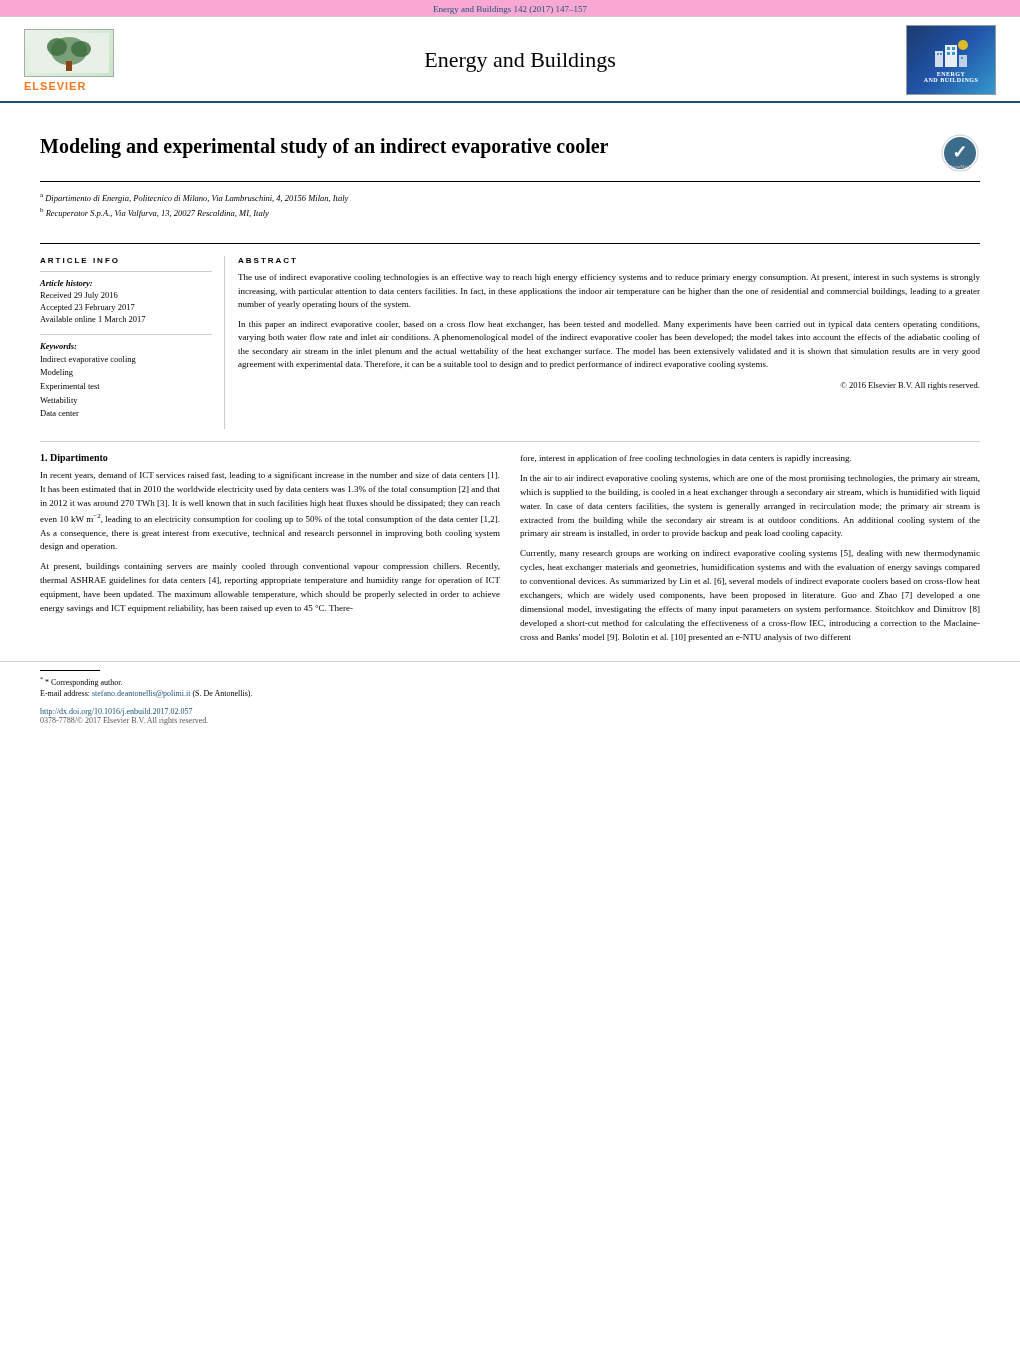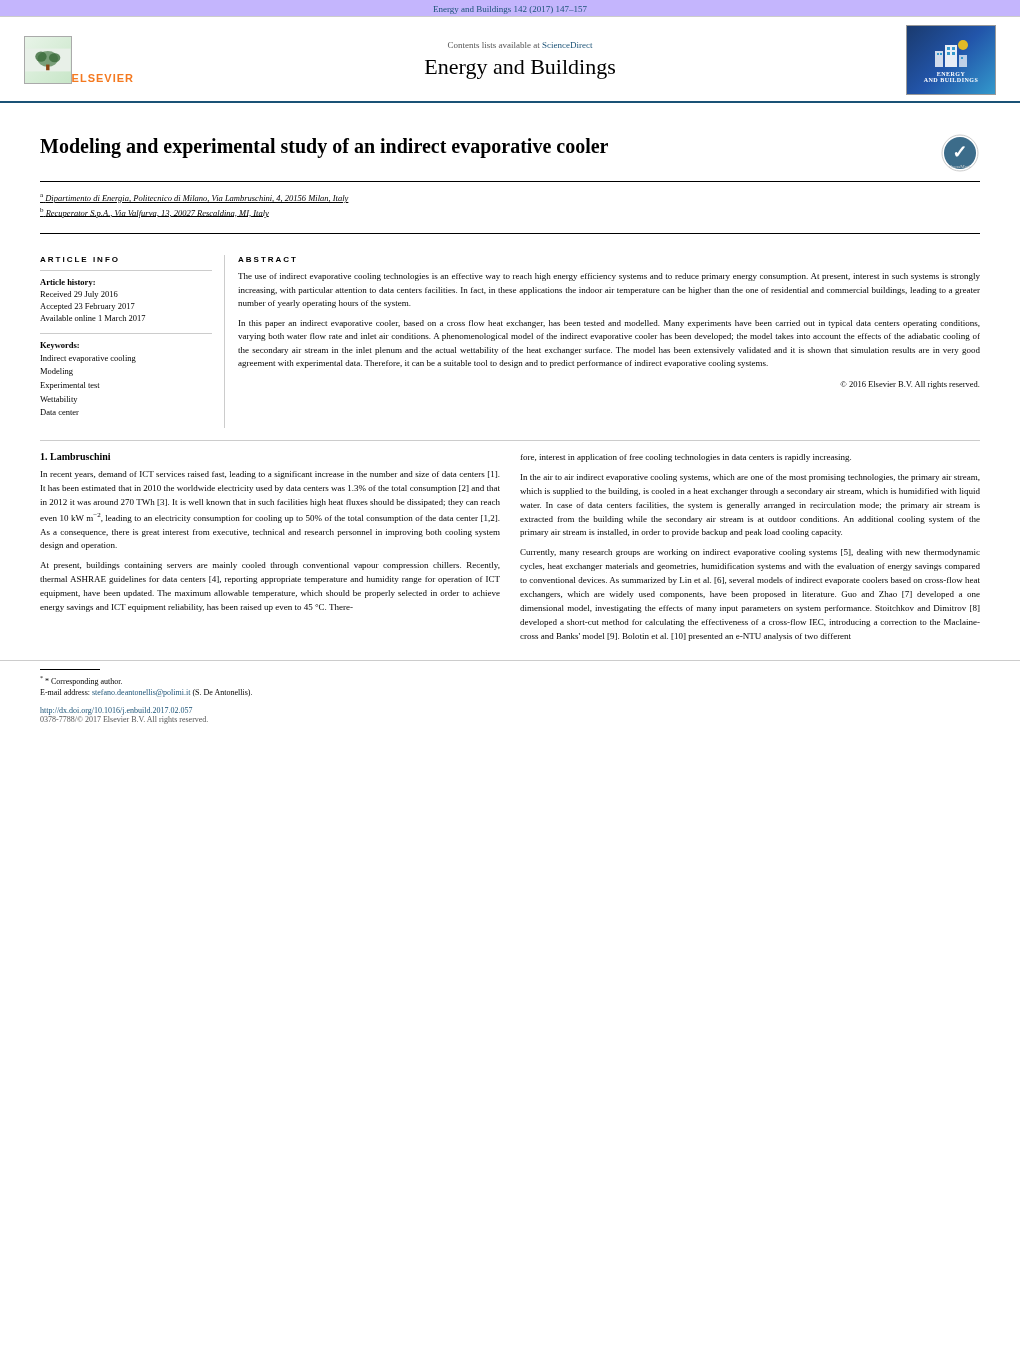--- a/index.html
+++ b/index.html
@@ -7,39 +7,40 @@
       background: #fff;
       font-family: 'Times New Roman', Times, serif;
       font-size: 10px;
       color: #000;
       width: 1020px;
       min-height: 1351px;
     }
 
     
     .top-bar {
-      background: #c4b5fd;
+      background: #f9a8d4;
       border-bottom: 1px solid #ccc;
       text-align: center;
       padding: 4px 0 2px 0;
       font-size: 9px;
       color: #1a5276;
     }
 
     
     .journal-header {
       display: flex;
       align-items: center;
       justify-content: space-between;
       padding: 8px 24px 6px 24px;
       border-bottom: 2px solid #1a5276;
     }
     .elsevier-logo {
       display: flex;
-      align-items: flex-end;
+      flex-direction: column;
+      align-items: flex-start;
       width: 110px;
     }
     .elsevier-logo .logo-box {
       width: 90px;
       height: 48px;
       background: linear-gradient(135deg, #e8f4e8 0%, #c8e6c8 100%);
       border: 1px solid #aaa;
       display: flex;
       align-items: center;
       justify-content: center;
@@ -120,24 +121,23 @@
       font-size: 11px;
       color: #000;
       margin-bottom: 4px;
       line-height: 1.5;
     }
     .authors sup { font-size: 8px; }
     .affiliations {
       font-size: 8.5px;
       color: #000;
       line-height: 1.5;
-      margin-bottom: 21px;
+      margin-bottom: 12px;
       border-bottom: 1px solid #000;
-      padding-bottom: 14px;
-      text-decoration: underline;
+      padding-bottom: 24px;
     }
     .affiliations sup { font-size: 7px; }
 
     
     .two-col {
       display: flex;
       gap: 13px;
     }
 
     
@@ -155,20 +155,21 @@
       letter-spacing: 2px;
       text-transform: uppercase;
       margin-bottom: 4px;
     }
     .article-info .info-group {
       margin-bottom: 8px;
     }
     .article-info .info-group h3 {
       font-size: 8.5px;
       font-weight: bold;
+      font-style: italic;
       margin-bottom: 2px;
     }
     .article-info .info-group p {
       font-size: 8.5px;
       line-height: 1.4;
     }
     .article-info .keywords-list {
       font-size: 8.5px;
       line-height: 1.6;
     }
@@ -275,23 +276,20 @@
         <ellipse cx="40" cy="18" rx="18" ry="14" fill="#4a7c4a" opacity="0.7"></ellipse>
         <rect x="37" y="28" width="6" height="10" fill="#8B4513"></rect>
         <ellipse cx="28" cy="14" rx="10" ry="9" fill="#3a6a3a" opacity="0.8"></ellipse>
         <ellipse cx="52" cy="16" rx="10" ry="8" fill="#3a6a3a" opacity="0.8"></ellipse>
       </svg>
     </div>
     <div class="elsevier-label">ELSEVIER</div>
   </div>
 
   <div class="journal-title-center">
-    <div style="font-size:9px;color:#555;margin-bottom:4px;">
-      Contents lists available at <span style="color:#1a5276;">ScienceDirect</span>
-    </div>
     <h1>Energy and Buildings</h1>
   </div>
 
   <div class="journal-logo-right">
     <svg class="buildings-icon" viewBox="0 0 40 32">
       <rect x="0" y="0" width="40" height="32" fill="transparent"></rect>
 
       <rect x="4" y="14" width="8" height="16" fill="#fff" opacity="0.8"></rect>
       <rect x="14" y="8" width="12" height="22" fill="#fff" opacity="0.9"></rect>
       <rect x="28" y="18" width="8" height="12" fill="#fff" opacity="0.7"></rect>
@@ -373,21 +371,21 @@
 
 </div>
 
 <hr class="section-divider" style="margin: 12px 40px 10px 40px;">
 
 <div class="body-two-col">
 
   <div class="body-col">
     <h2>
       <span>1.</span>
-      <span>Lambruschini</span>
+      <span>Dipartimento</span>
     </h2>
     <p>
       In recent years, demand of ICT services raised fast, leading to a significant increase in the number and size of data centers [1]. It has been estimated that in 2010 the worldwide electricity used by data centers was 1.3% of the total consumption [2] and that in 2012 it was around 270 TWh [3]. It is well known that in such facilities high heat fluxes should be dissipated; they can reach even 10 kW m<sup>−2</sup>, leading to an electricity consumption for cooling up to 50% of the total consumption of the data center [1,2]. As a consequence, there is great interest from executive, technical and research personnel in improving both cooling system design and operation.
     </p>
     <p>
       At present, buildings containing servers are mainly cooled through conventional vapour compression chillers. Recently, thermal ASHRAE guidelines for data centers [4], reporting appropriate temperature and humidity range for operation of ICT equipment, have been updated. The maximum allowable temperature, which should be properly selected in order to achieve energy savings and ICT equipment reliability, has been raised up even to 45 °C. There-
     </p>
   </div>
 
   <div class="body-col">

